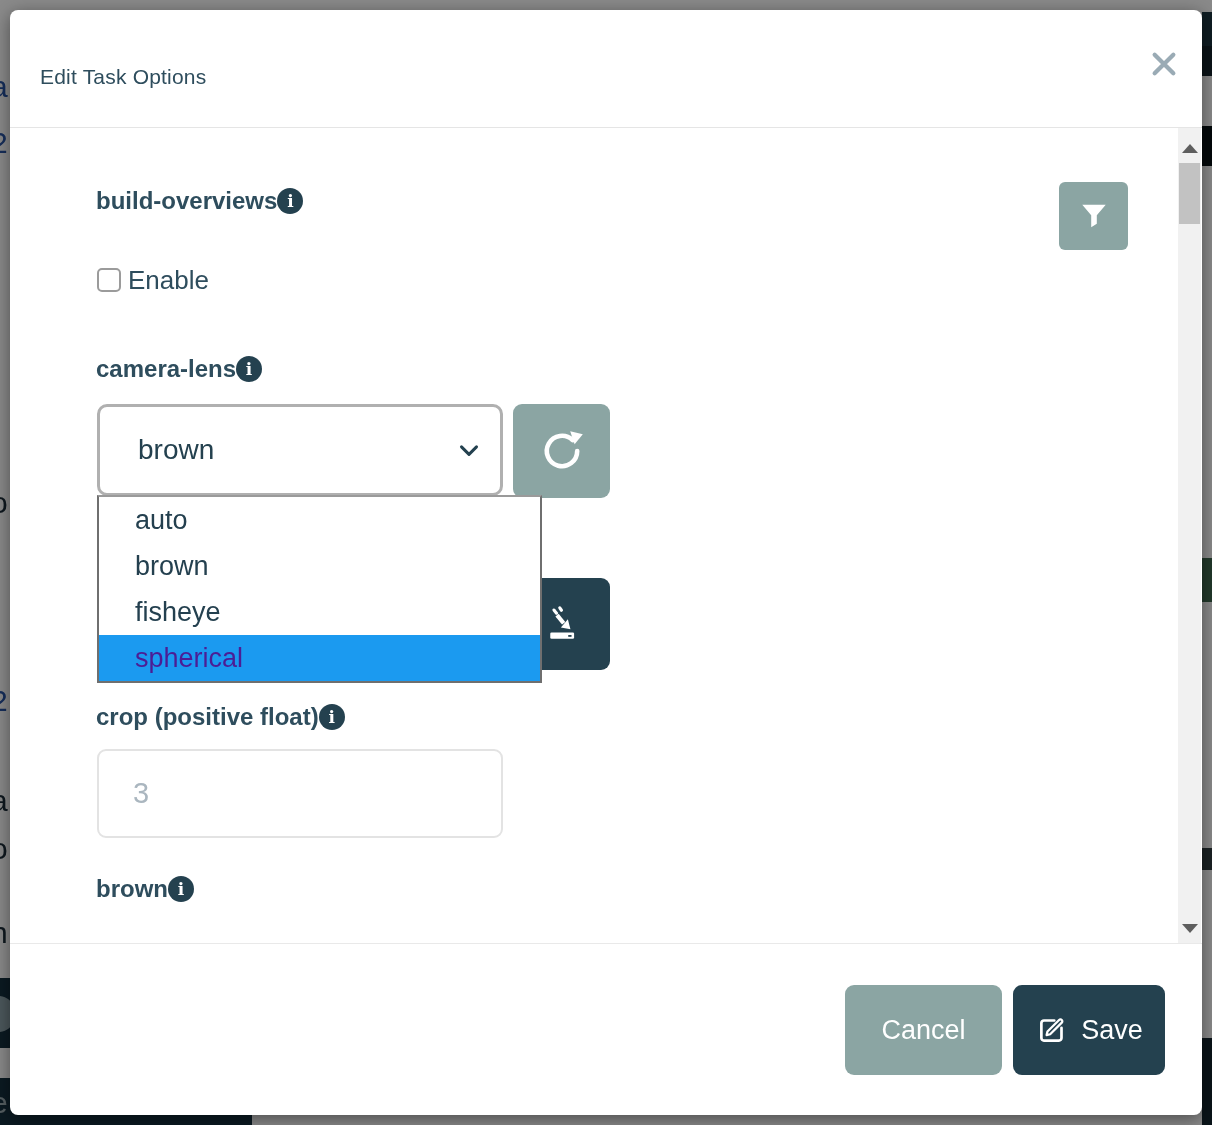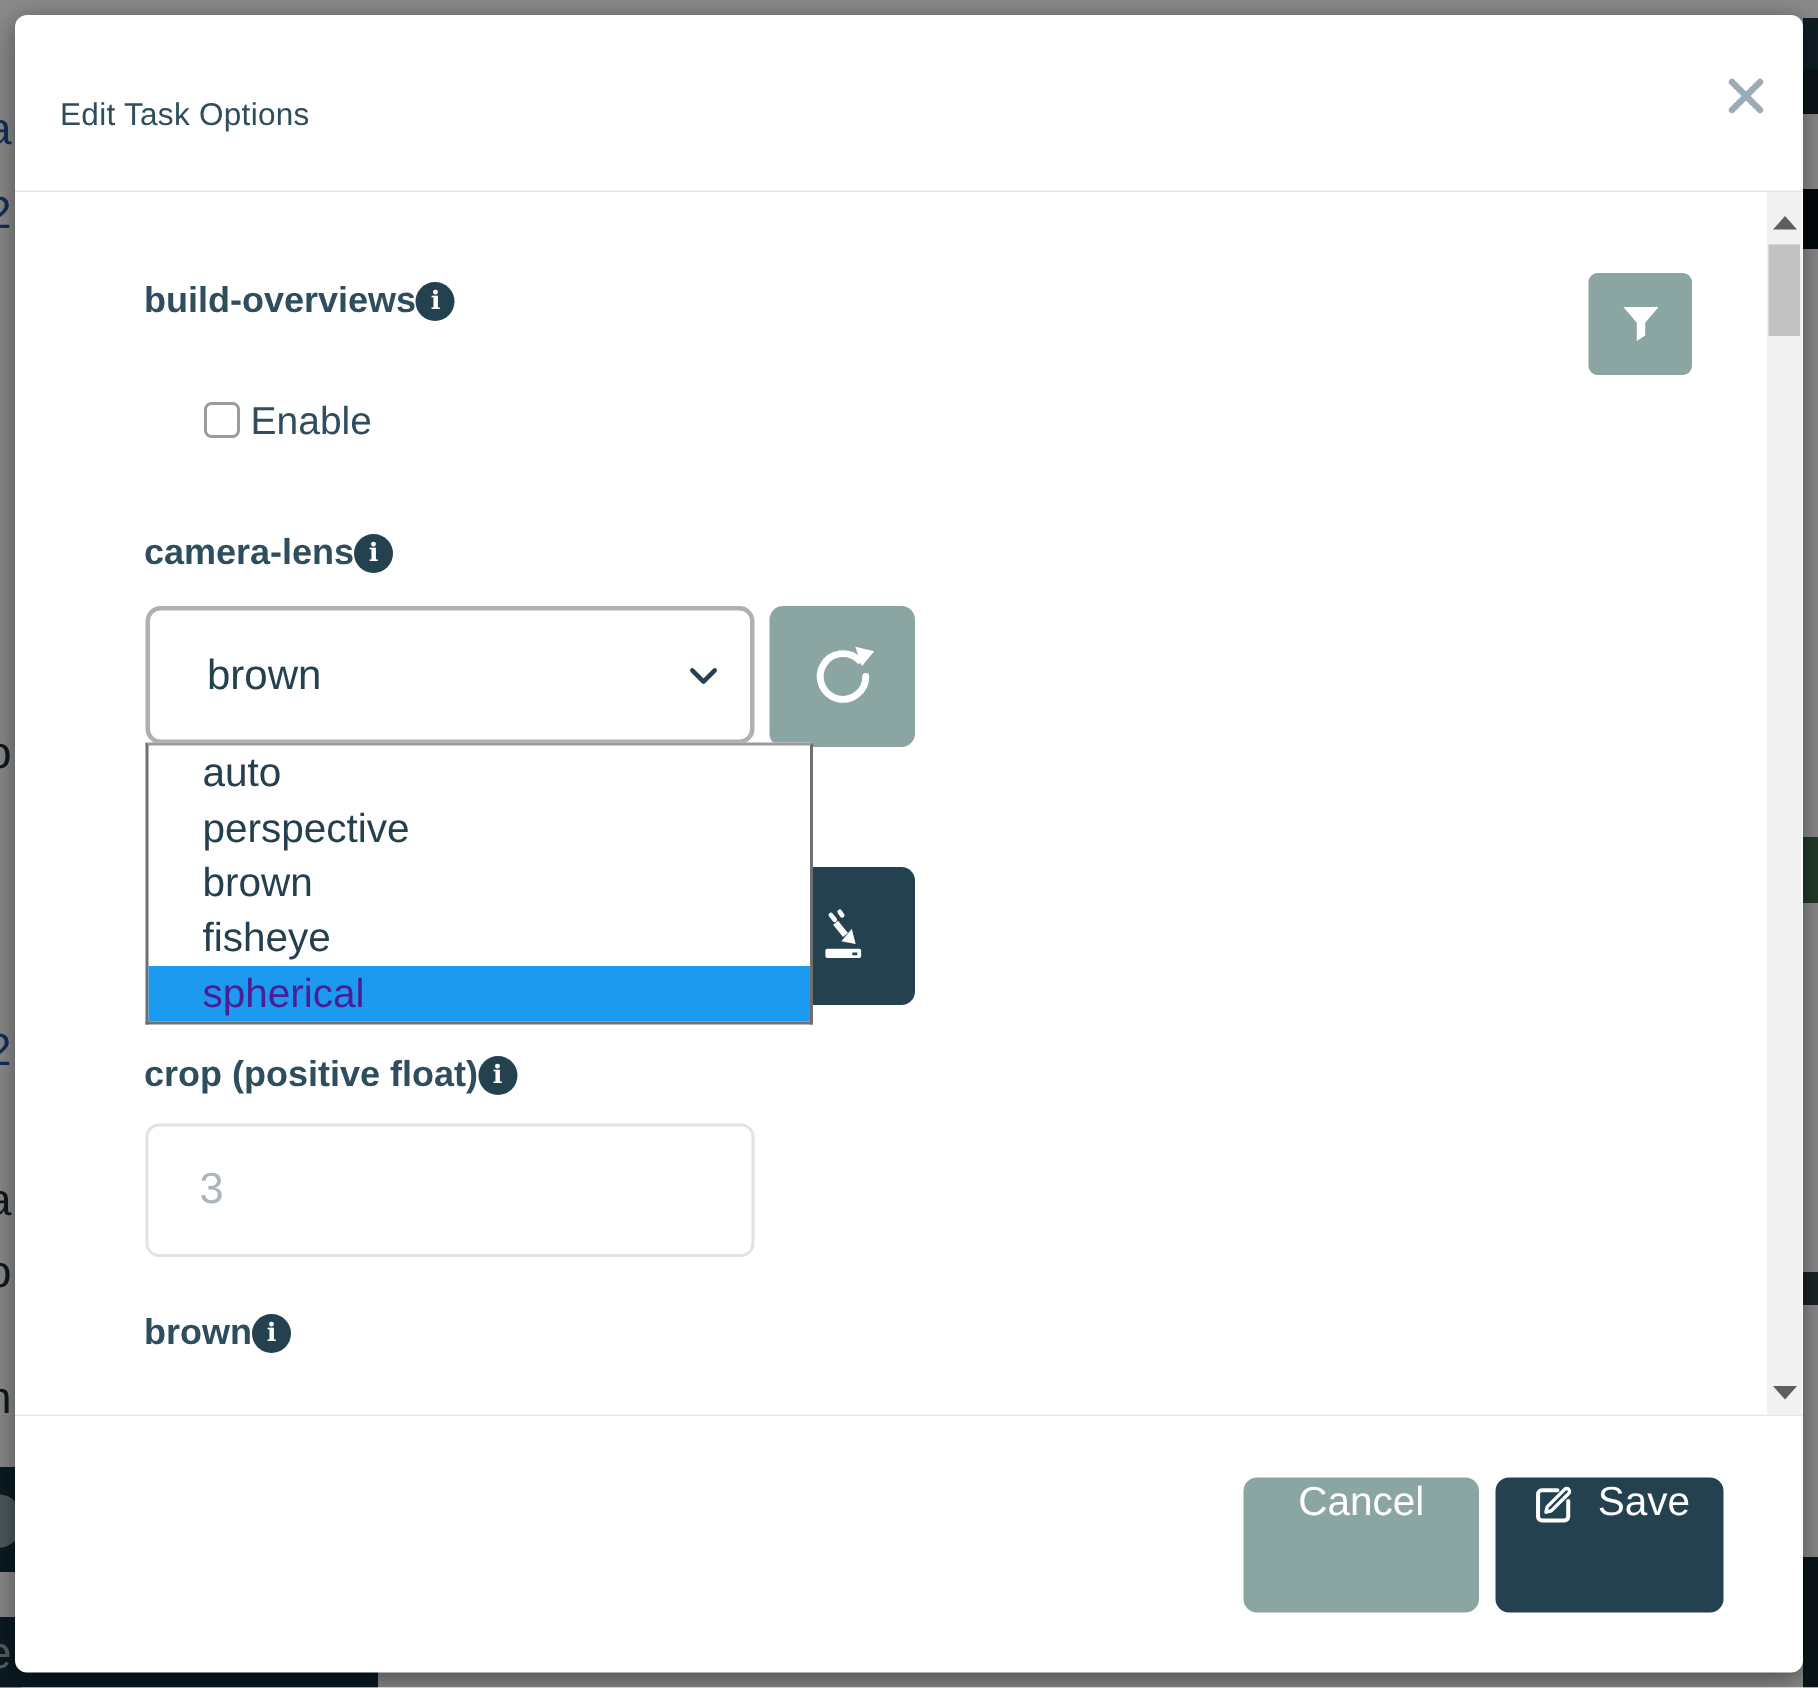--- a/index.html
+++ b/index.html
@@ -38,21 +38,21 @@
   .field-label{
     position:absolute;left:86px;display:flex;align-items:center;
     font-size:24px;font-weight:700;color:#2e4d5d;line-height:30px;
   }
   .info-icon{
     width:26px;height:26px;border-radius:50%;background:#24414f;flex:0 0 auto;
     display:flex;align-items:center;justify-content:center;
     color:#fff;font-family:"DejaVu Serif", serif;font-size:17px;font-weight:700;font-style:normal;
   }
   
-  .enable-row{position:absolute;left:87px;top:250px;display:flex;align-items:center;height:40px;margin-left:39px;}
+  .enable-row{position:absolute;left:87px;top:250px;display:flex;align-items:center;height:40px;}
   .checkbox{
     width:24px;height:24px;border:2px solid #9b9b9b;border-radius:5px;background:#fff;
     box-sizing:border-box;margin:0 7px 0 0;appearance:none;-webkit-appearance:none;cursor:pointer;
   }
   .enable-label{font-size:26px;color:#2e4d5d;}
 
   
   .sq-btn{position:absolute;border:none;border-radius:6px;cursor:pointer;
     display:flex;align-items:center;justify-content:center;padding:0;}
   .btn-muted{background:#8ba5a3;}
@@ -94,22 +94,22 @@
   .scrollbar{position:absolute;left:1168px;top:118px;width:23px;height:815px;background:#f1f1f1;}
   .sb-arrow{position:absolute;left:50%;transform:translateX(-50%);width:0;height:0;
     border-left:8px solid transparent;border-right:8px solid transparent;}
   .sb-up{top:16px;border-bottom:9px solid #5e5e5e;}
   .sb-down{bottom:10px;border-top:9px solid #5e5e5e;}
   .sb-thumb{position:absolute;left:1px;top:35px;width:21px;height:61px;background:#c2c2c2;}
 
   
   .footer-btn{
     position:absolute;top:975px;height:90px;border:none;border-radius:9px;cursor:pointer;
-    display:flex;align-items:flex-start;justify-content:center;gap:12px;
-    color:#fff;font-size:27px;font-family:"Liberation Sans",sans-serif;
+    display:flex;align-items:center;justify-content:center;gap:12px;
+    color:#fff;font-size:27px;font-family:"Liberation Sans",sans-serif;margin-left:16px;
   }
   .cancel-btn{left:819px;width:157px;}
   .save-btn{left:987px;width:152px;}
 </style>
 </head>
 <body>
 
 <div class="underlay">
   <span class="frag blue" style="top:72px">a</span>
   <span class="frag blue" style="top:128px">2</span>
@@ -176,21 +176,20 @@
 
   <button class="sq-btn btn-muted refresh-btn">
     <svg width="48" height="48" viewBox="0 0 24 24">
       <path d="M19.6 12a7.6 7.6 0 1 1-2.3-5.45" fill="none" stroke="#ffffff" stroke-width="2.3" stroke-linecap="round"></path>
       <polygon points="16.1,2.1 22.4,3.6 18.3,8.6" fill="#ffffff"></polygon>
     </svg>
   </button>
 
   <div class="dropdown">
     <div class="dd-item">auto</div>
-    <div class="dd-item">perspective</div>
     <div class="dd-item">brown</div>
     <div class="dd-item">fisheye</div>
     <div class="dd-item highlight">spherical</div>
   </div>
 
   <button class="sq-btn btn-dark import-btn">
     <svg width="44" height="44" viewBox="0 0 24 24">
       <path d="M7.6 4.4 L9 6.1" stroke="#ffffff" stroke-width="1.7" stroke-linecap="round"></path>
       <path d="M10.8 3.2 L11.7 4.5" stroke="#ffffff" stroke-width="1.7" stroke-linecap="round"></path>
       <path d="M9.3 7.2 L12.9 11.6" stroke="#ffffff" stroke-width="2.3"></path>

